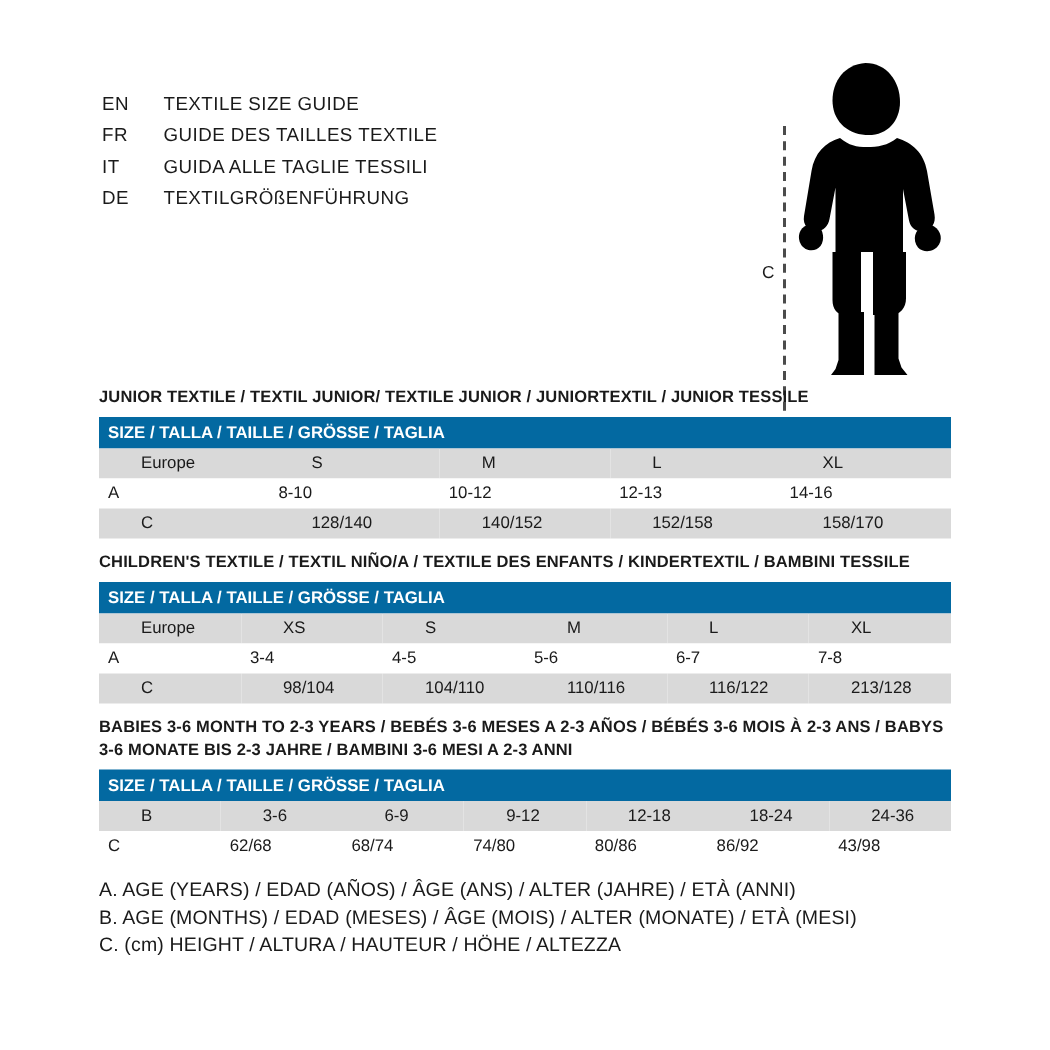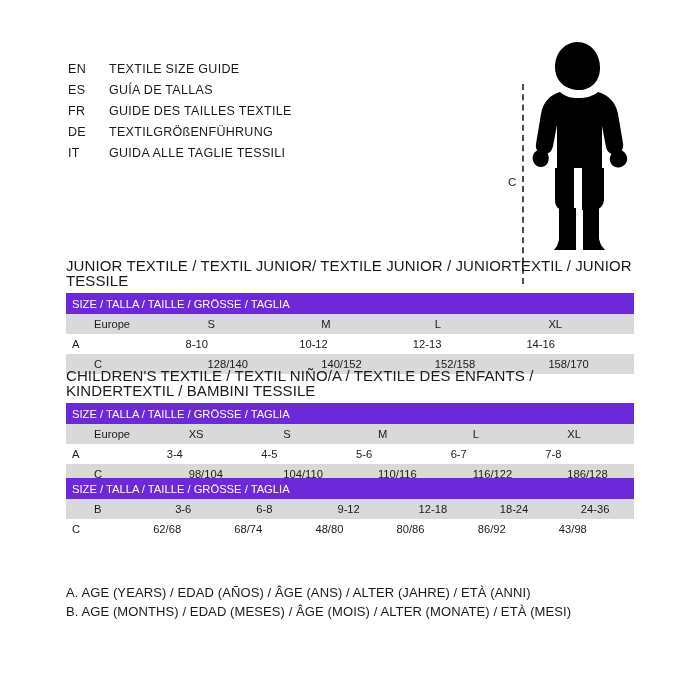--- a/index.html
+++ b/index.html
@@ -76,42 +76,42 @@
     padding: 2px 1px;
   }
 
   
   .section {
     position: absolute;
     left: 66px;
     width: 568px;
   }
   .section-title {
-    font-size: 15px;
-    font-weight: normal;
+    font-size: 11px;
+    font-weight: bold;
     letter-spacing: 0.1px;
     color: #1a1a1a;
     line-height: 15px;
     margin-bottom: 5px;
   }
   table.size-table {
     border-collapse: collapse;
     width: 100%;
     font-size: 11.2px;
     table-layout: fixed;
   }
   table.size-table td {
     padding: 2px 0 2px 6px;
     height: 16px;
     vertical-align: middle;
   }
   tr.head-row td {
-    background: #6d28d9;
+    background: #0369a1;
     color: #ffffff;
-    font-weight: normal;
+    font-weight: bold;
     font-size: 11.2px;
     height: 17px;
   }
   tr.shade td {
     background: #d9d9d9;
     padding-left: 28px;
   }
   tr.plain td {
     background: #ffffff;
   }
@@ -134,34 +134,30 @@
 <body>
 
 <div class="page">
 
   <div class="lang-block">
     <div class="lang-row">
       <span class="lang-code">EN</span>
       <span class="lang-text">TEXTILE SIZE GUIDE</span>
     </div>
     <div class="lang-row">
-      <span class="lang-code">ES</span>
-      <span class="lang-text">GUÍA DE TALLAS</span>
-    </div>
-    <div class="lang-row">
       <span class="lang-code">FR</span>
       <span class="lang-text">GUIDE DES TAILLES TEXTILE</span>
     </div>
     <div class="lang-row">
+      <span class="lang-code">IT</span>
+      <span class="lang-text">GUIDA ALLE TAGLIE TESSILI</span>
+    </div>
+    <div class="lang-row">
       <span class="lang-code">DE</span>
       <span class="lang-text">TEXTILGRÖßENFÜHRUNG</span>
-    </div>
-    <div class="lang-row">
-      <span class="lang-code">IT</span>
-      <span class="lang-text">GUIDA ALLE TAGLIE TESSILI</span>
     </div>
   </div>
 
   <div class="figure">
     <div class="measure-line"></div>
     <div class="measure-label">C</div>
     <svg width="110" height="215" viewBox="0 0 110 215">
       <g fill="#000000">
 
         <path d="M47 2 C33 3 25 14 25 27 C25 40 34 49 47 50 C61 51 70 41 70 28 C70 14 61 2 47 2 Z"></path>
@@ -236,52 +232,54 @@
         <td>5-6</td>
         <td>6-7</td>
         <td>7-8</td>
       </tr>
       <tr class="shade">
         <td class="label-col">C</td>
         <td>98/104</td>
         <td>104/110</td>
         <td>110/116</td>
         <td>116/122</td>
-        <td>186/128</td>
+        <td>213/128</td>
       </tr>
     </tbody>
       </table>
   </div>
 
   <div class="section" style="top:478px;">
+    <div class="section-title">BABIES 3-6 MONTH TO 2-3 YEARS / BEBÉS 3-6 MESES A 2-3 AÑOS / BÉBÉS 3-6 MOIS À 2-3 ANS / BABYS 3-6 MONATE BIS 2-3 JAHRE / BAMBINI 3-6 MESI A 2-3 ANNI</div>
     <table class="size-table">
       <tbody>
           <tr class="head-row">
         <td colspan="7">SIZE / TALLA / TAILLE / GRÖSSE / TAGLIA</td>
       </tr>
       <tr class="shade">
         <td class="label-col">B</td>
         <td>3-6</td>
-        <td>6-8</td>
+        <td>6-9</td>
         <td>9-12</td>
         <td>12-18</td>
         <td>18-24</td>
         <td>24-36</td>
       </tr>
       <tr class="plain">
         <td class="label-col">C</td>
         <td>62/68</td>
         <td>68/74</td>
-        <td>48/80</td>
+        <td>74/80</td>
         <td>80/86</td>
         <td>86/92</td>
         <td>43/98</td>
       </tr>
     </tbody>
       </table>
   </div>
 
   <div class="legend">
     <div>A. AGE (YEARS) / EDAD (AÑOS) / ÂGE (ANS) / ALTER (JAHRE) / ETÀ (ANNI)</div>
     <div>B. AGE (MONTHS) / EDAD (MESES) / ÂGE (MOIS) / ALTER (MONATE) / ETÀ (MESI)</div>
+    <div>C. (cm) HEIGHT / ALTURA / HAUTEUR / HÖHE / ALTEZZA</div>
   </div>
 
 </div>
 
 </body></html>

